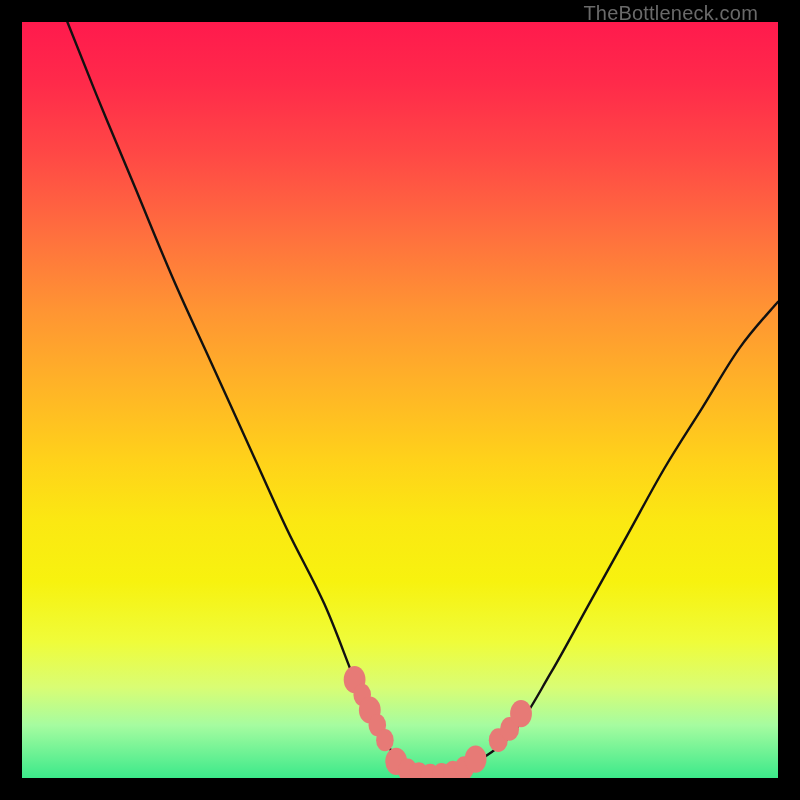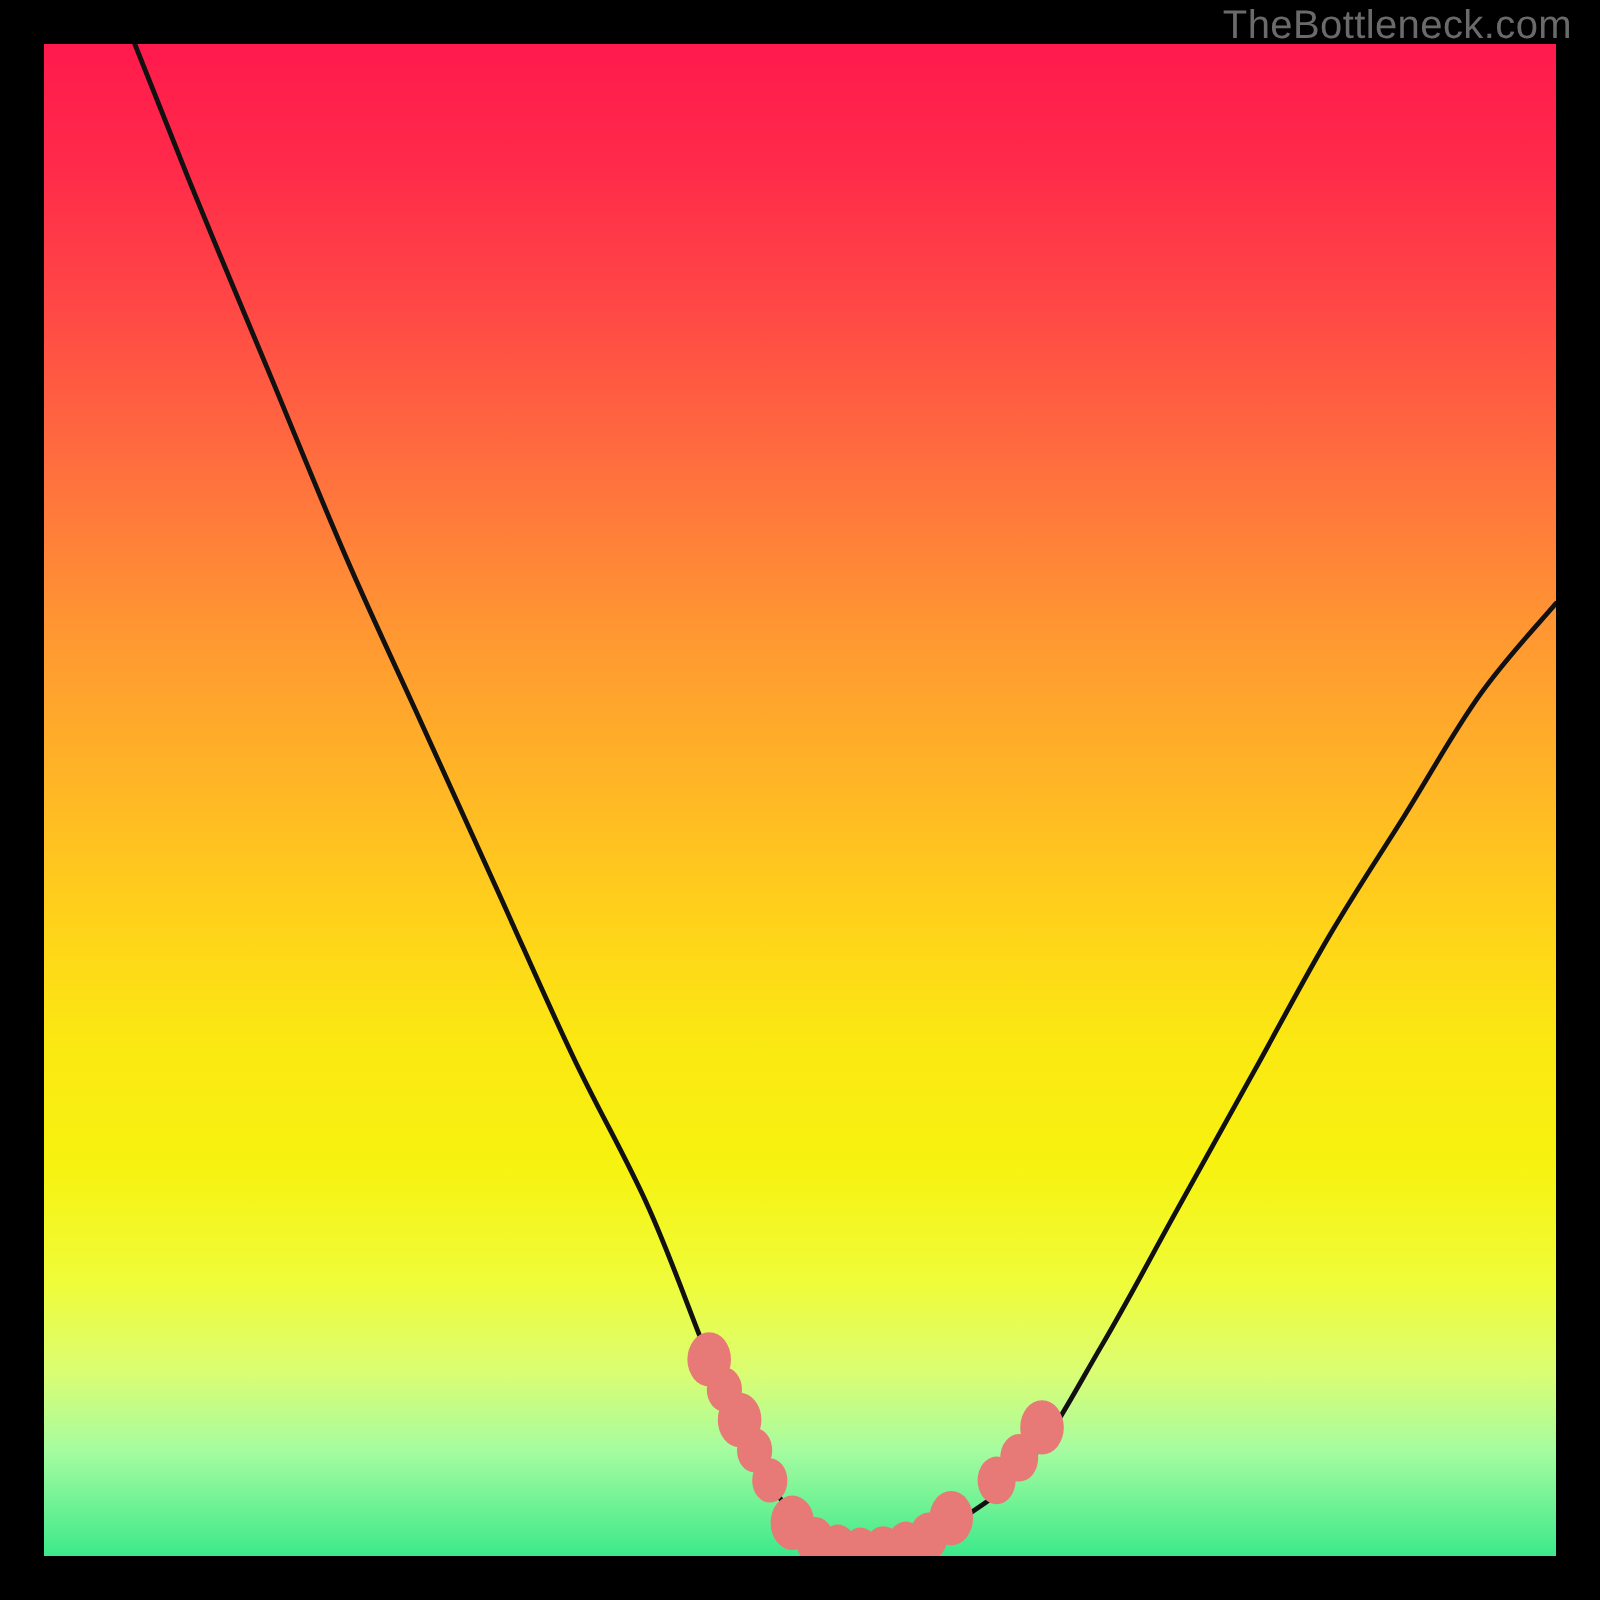--- a/index.html
+++ b/index.html
@@ -9,21 +9,20 @@
     height: 800px;
     background: #000;
     overflow: hidden;
     font-family: Arial, Helvetica, sans-serif;
   }
   .frame {
     position: relative;
     width: 768px;
     height: 800px;
     background: #000;
-    padding-left: 28px;
   }
   .plot-area {
     position: absolute;
     left: 22px;
     top: 22px;
     width: 756px;
     height: 756px;
     background: linear-gradient(to bottom,
       #ff1a4d 0%,
       #ff2a4a 8%,

